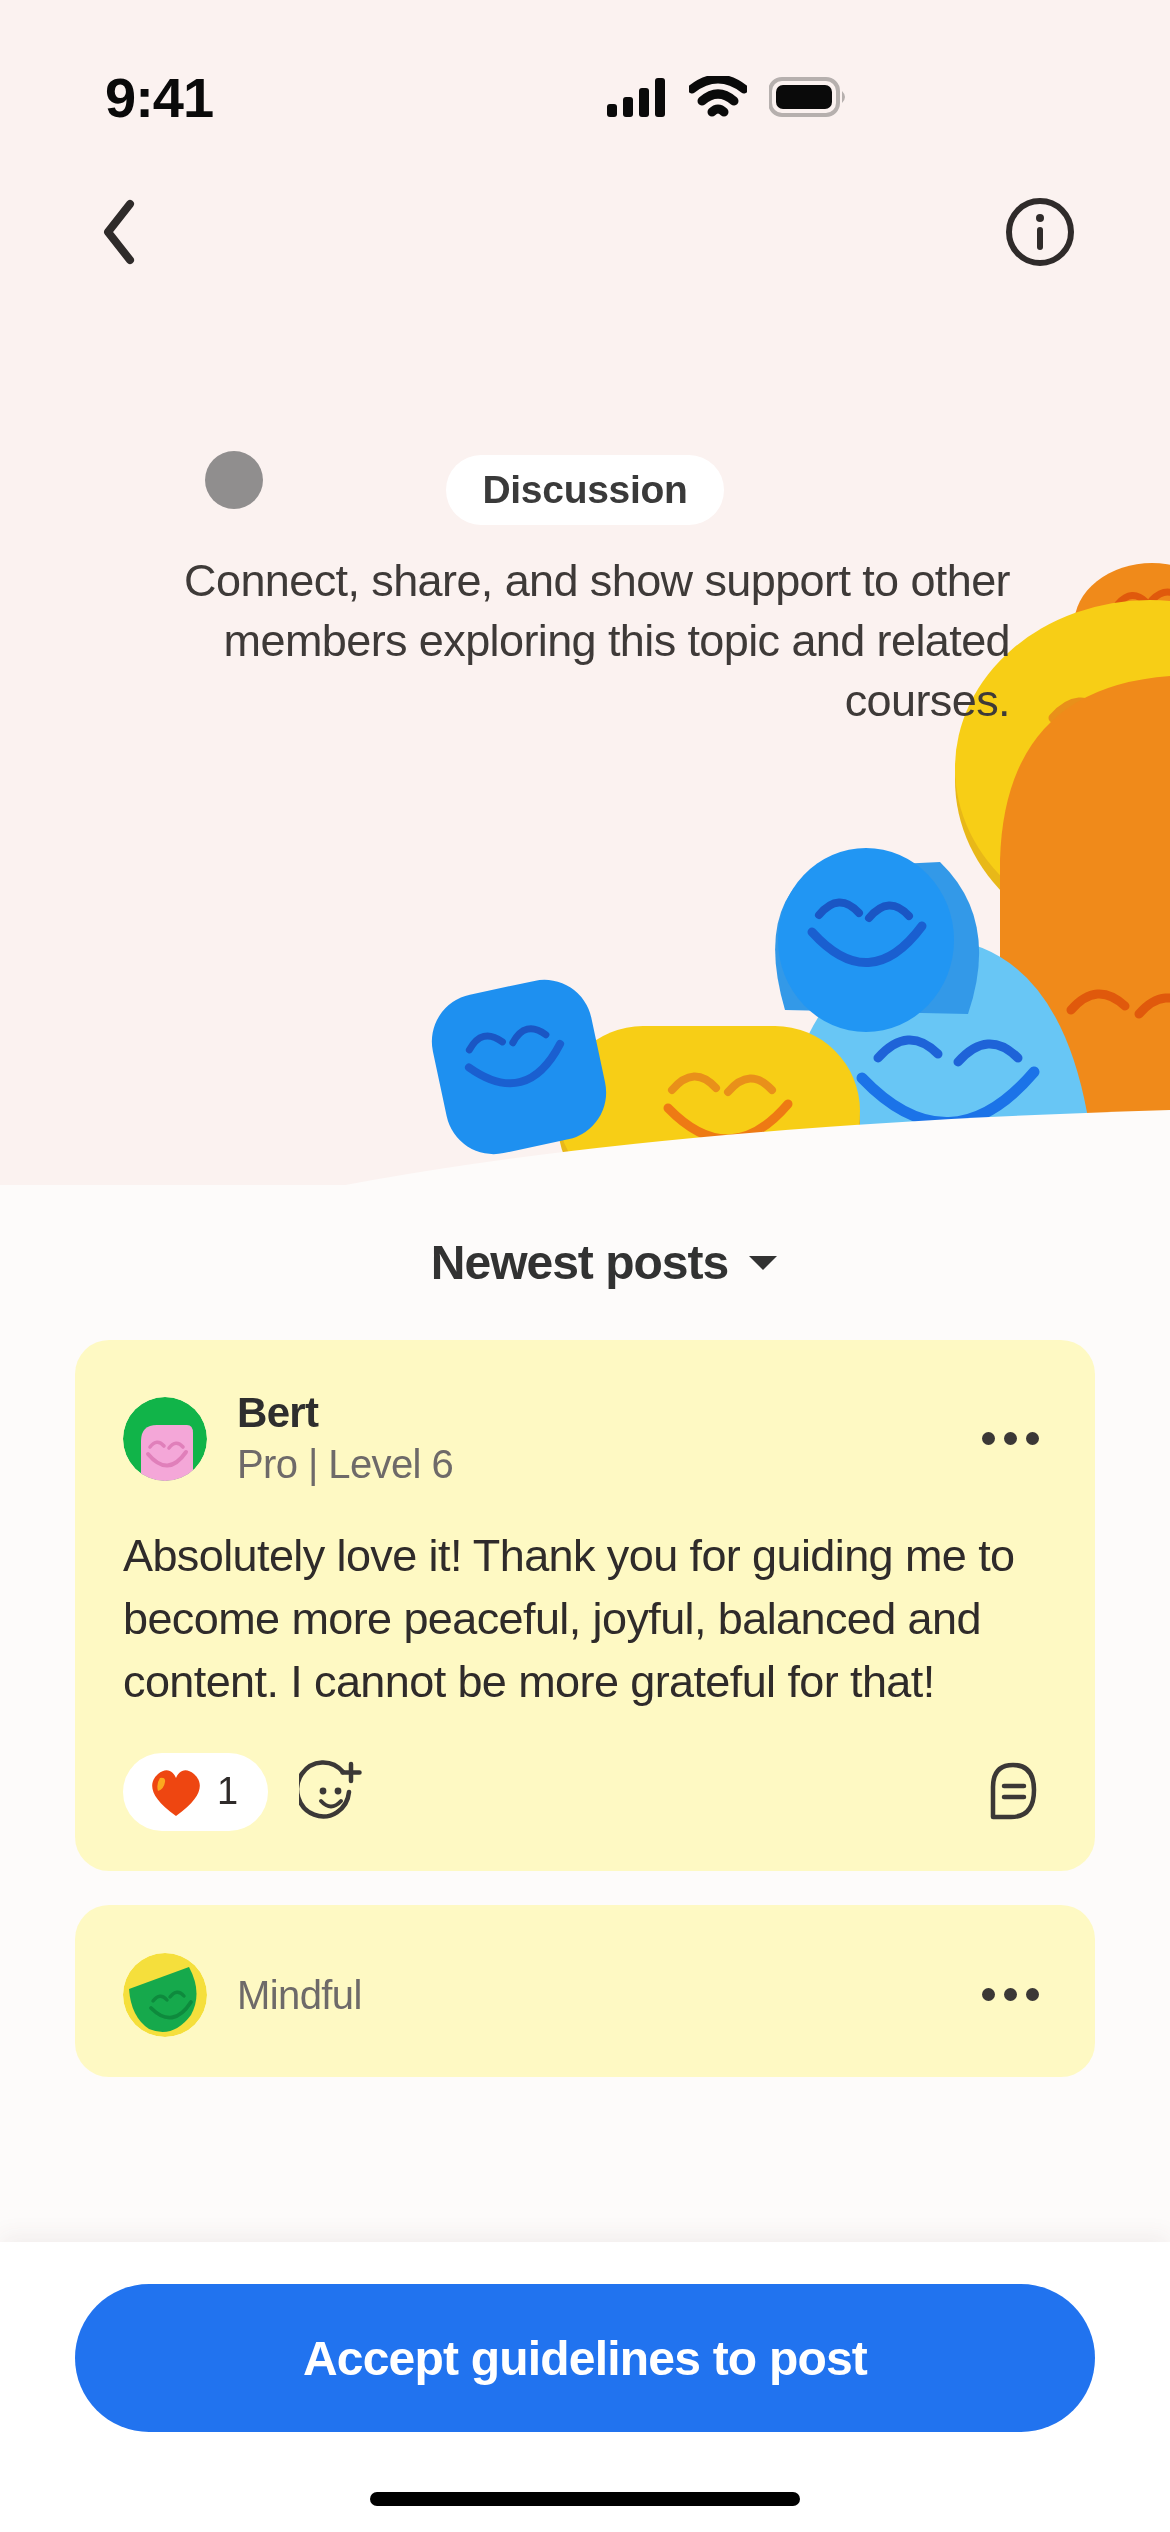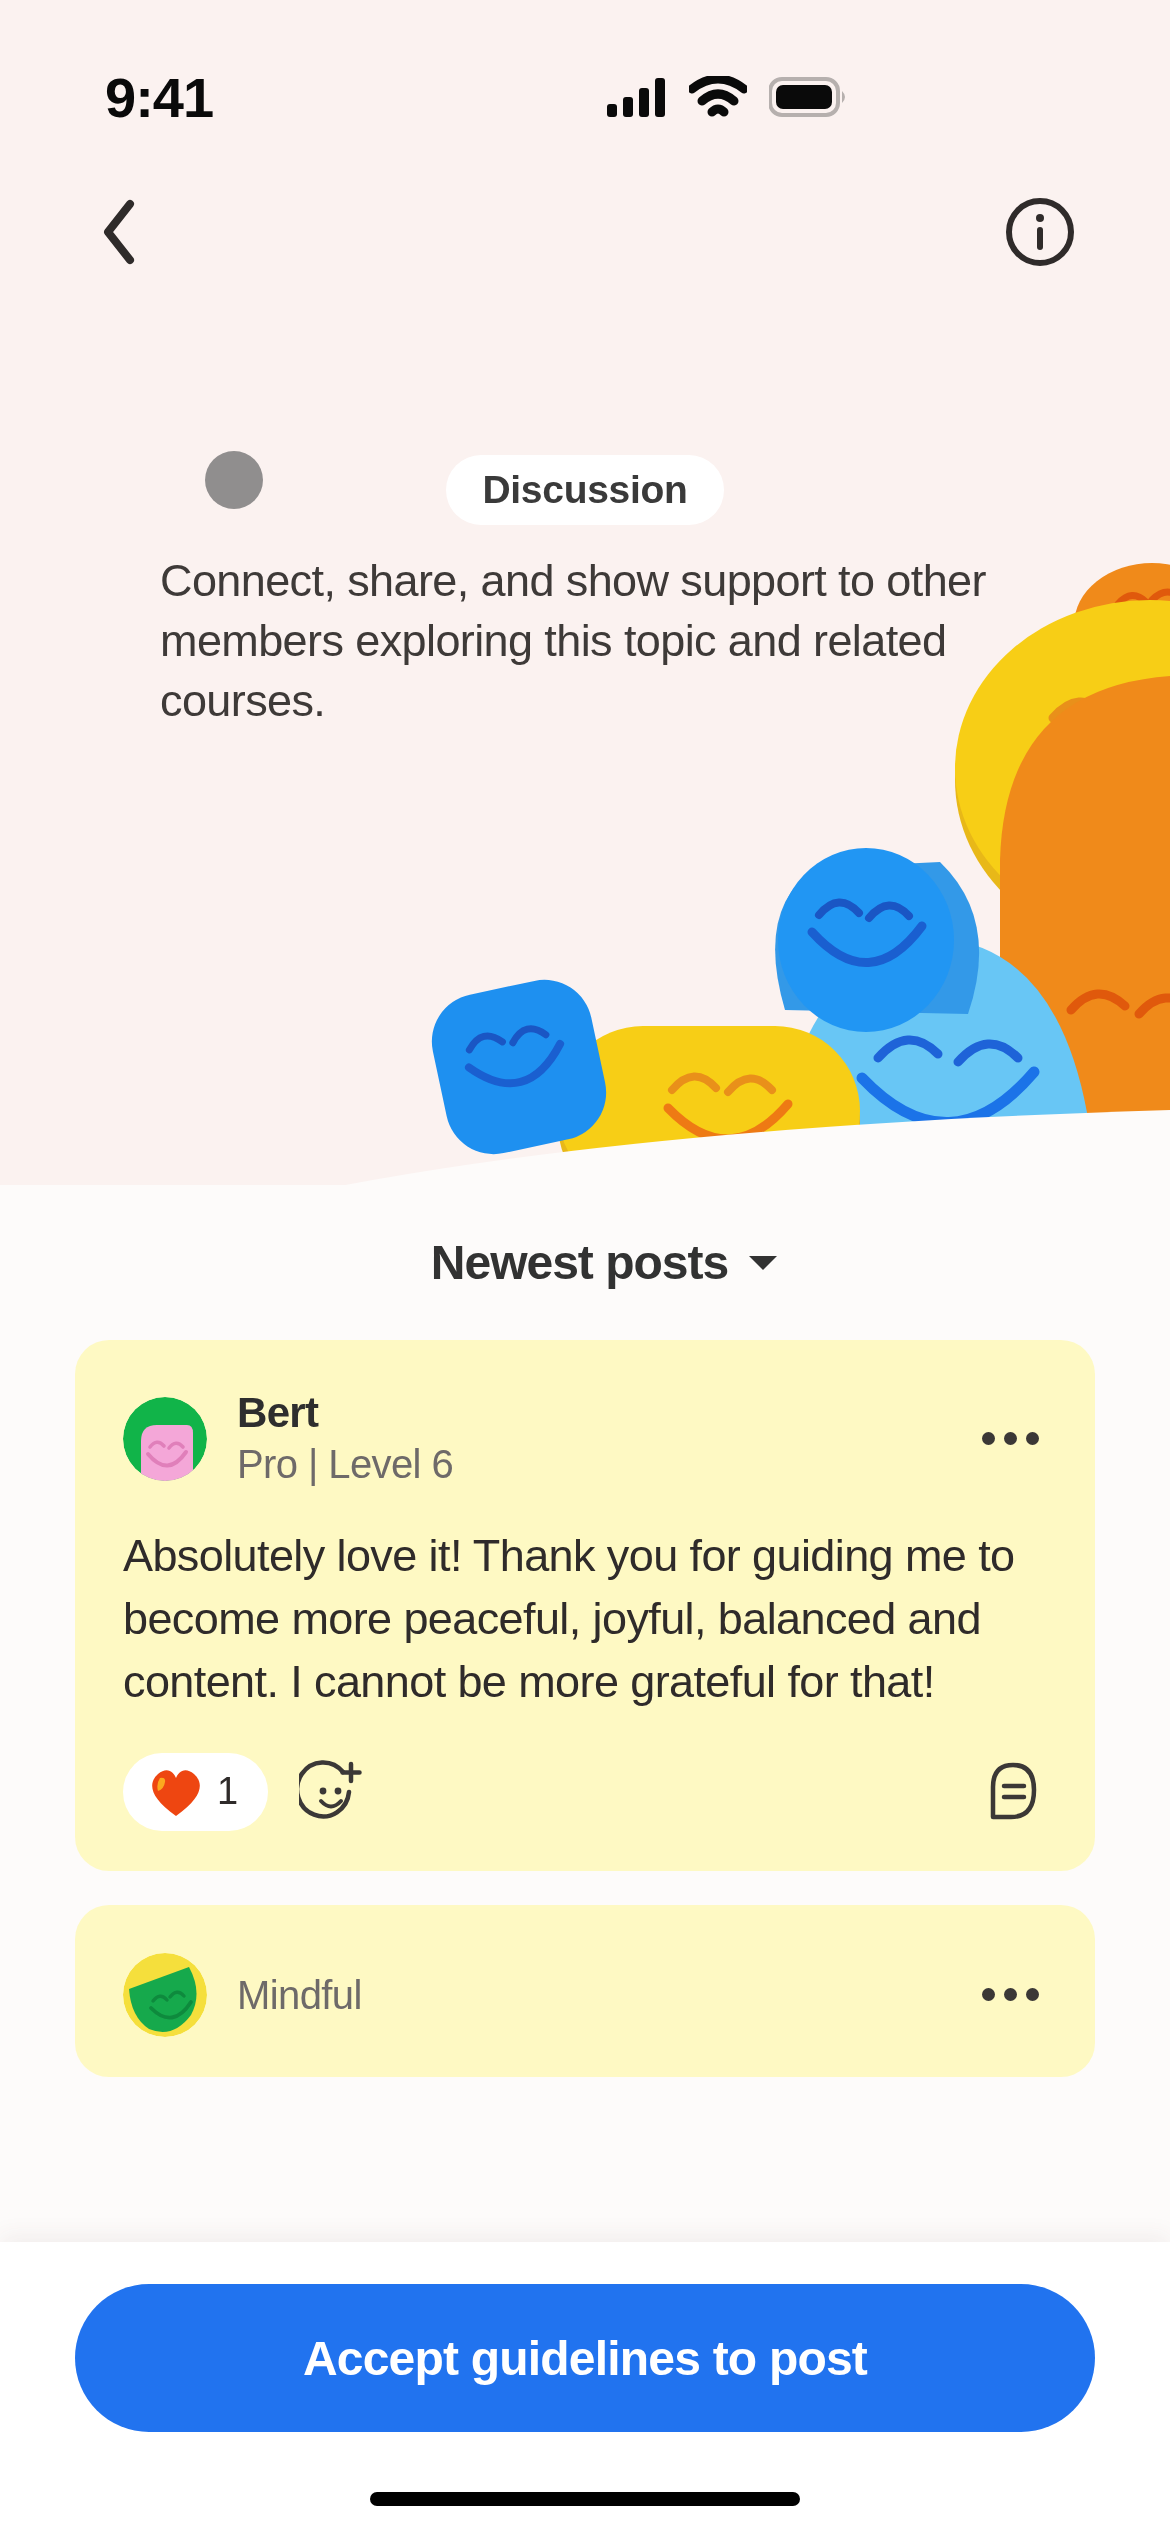--- a/index.html
+++ b/index.html
@@ -34,21 +34,21 @@
 
   
   .hero{
     position:absolute; top:0; left:0; width:1170px; height:1250px;
     background:#FBF2F0; overflow:hidden; z-index:10;
   }
   .hero-illustration{ position:absolute; top:0; left:0; width:1170px; height:1250px; }
 
   .hero-text{
     position:absolute; top:455px; left:0; width:1170px;
-    text-align:left; z-index:20;
+    text-align:right; z-index:20;
   }
   .badge-row{
     display:flex; align-items:center; justify-content:center;
     gap:20px; margin-bottom:26px; position:relative;
   }
   .hero-dot{
     width:58px; height:58px; border-radius:50%;
     background:#908E8E; position:absolute; left:205px; top:-4px;
   }
   .badge{

